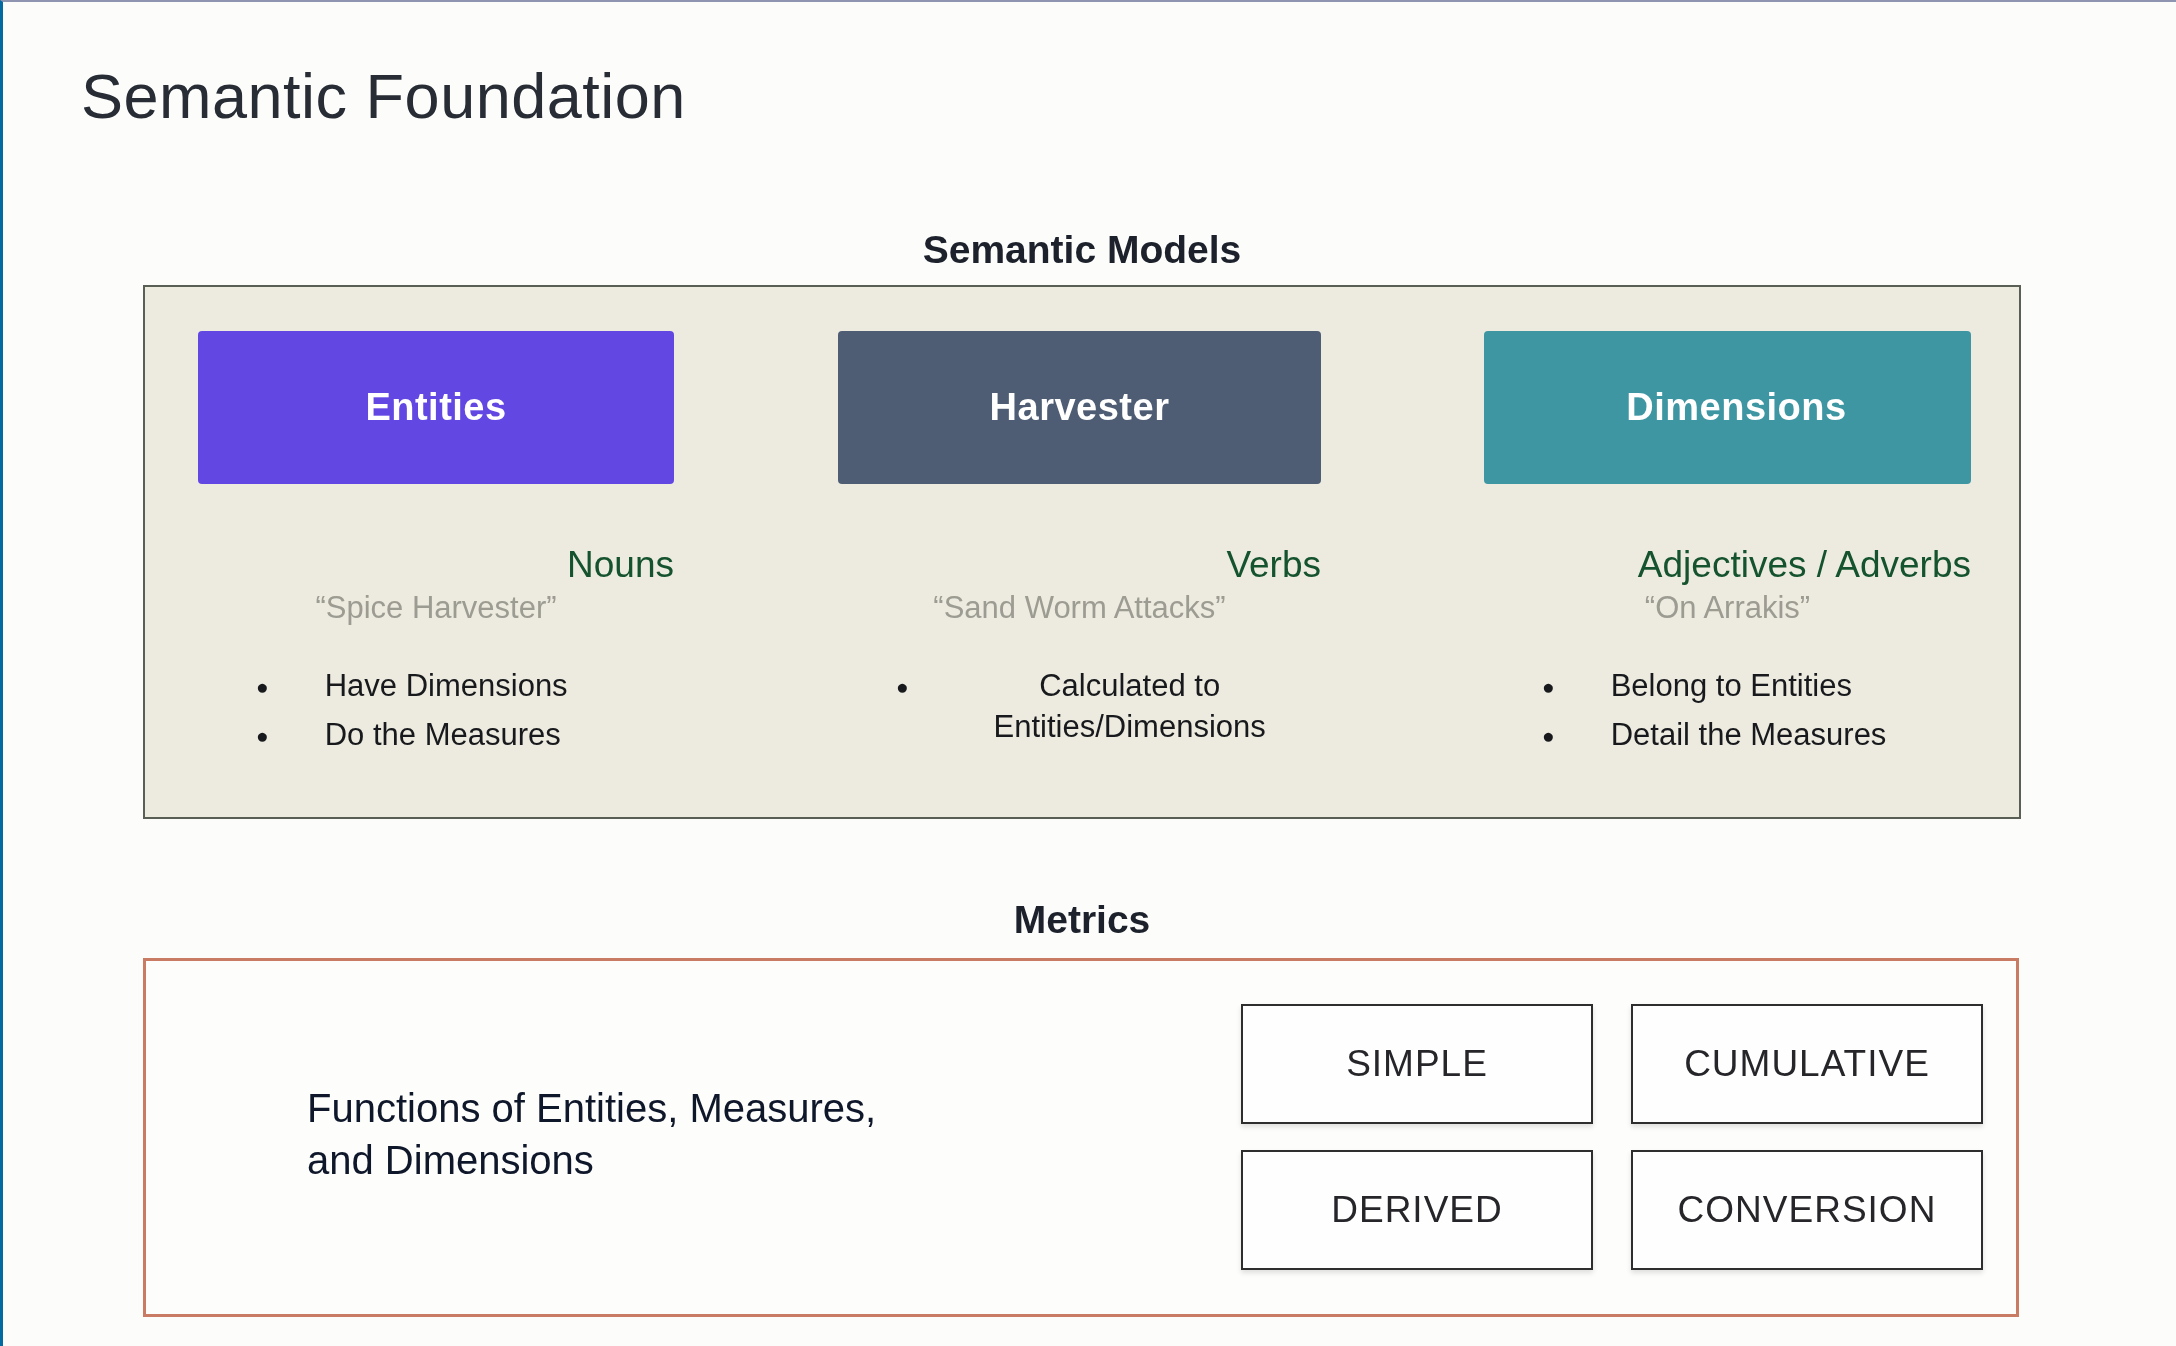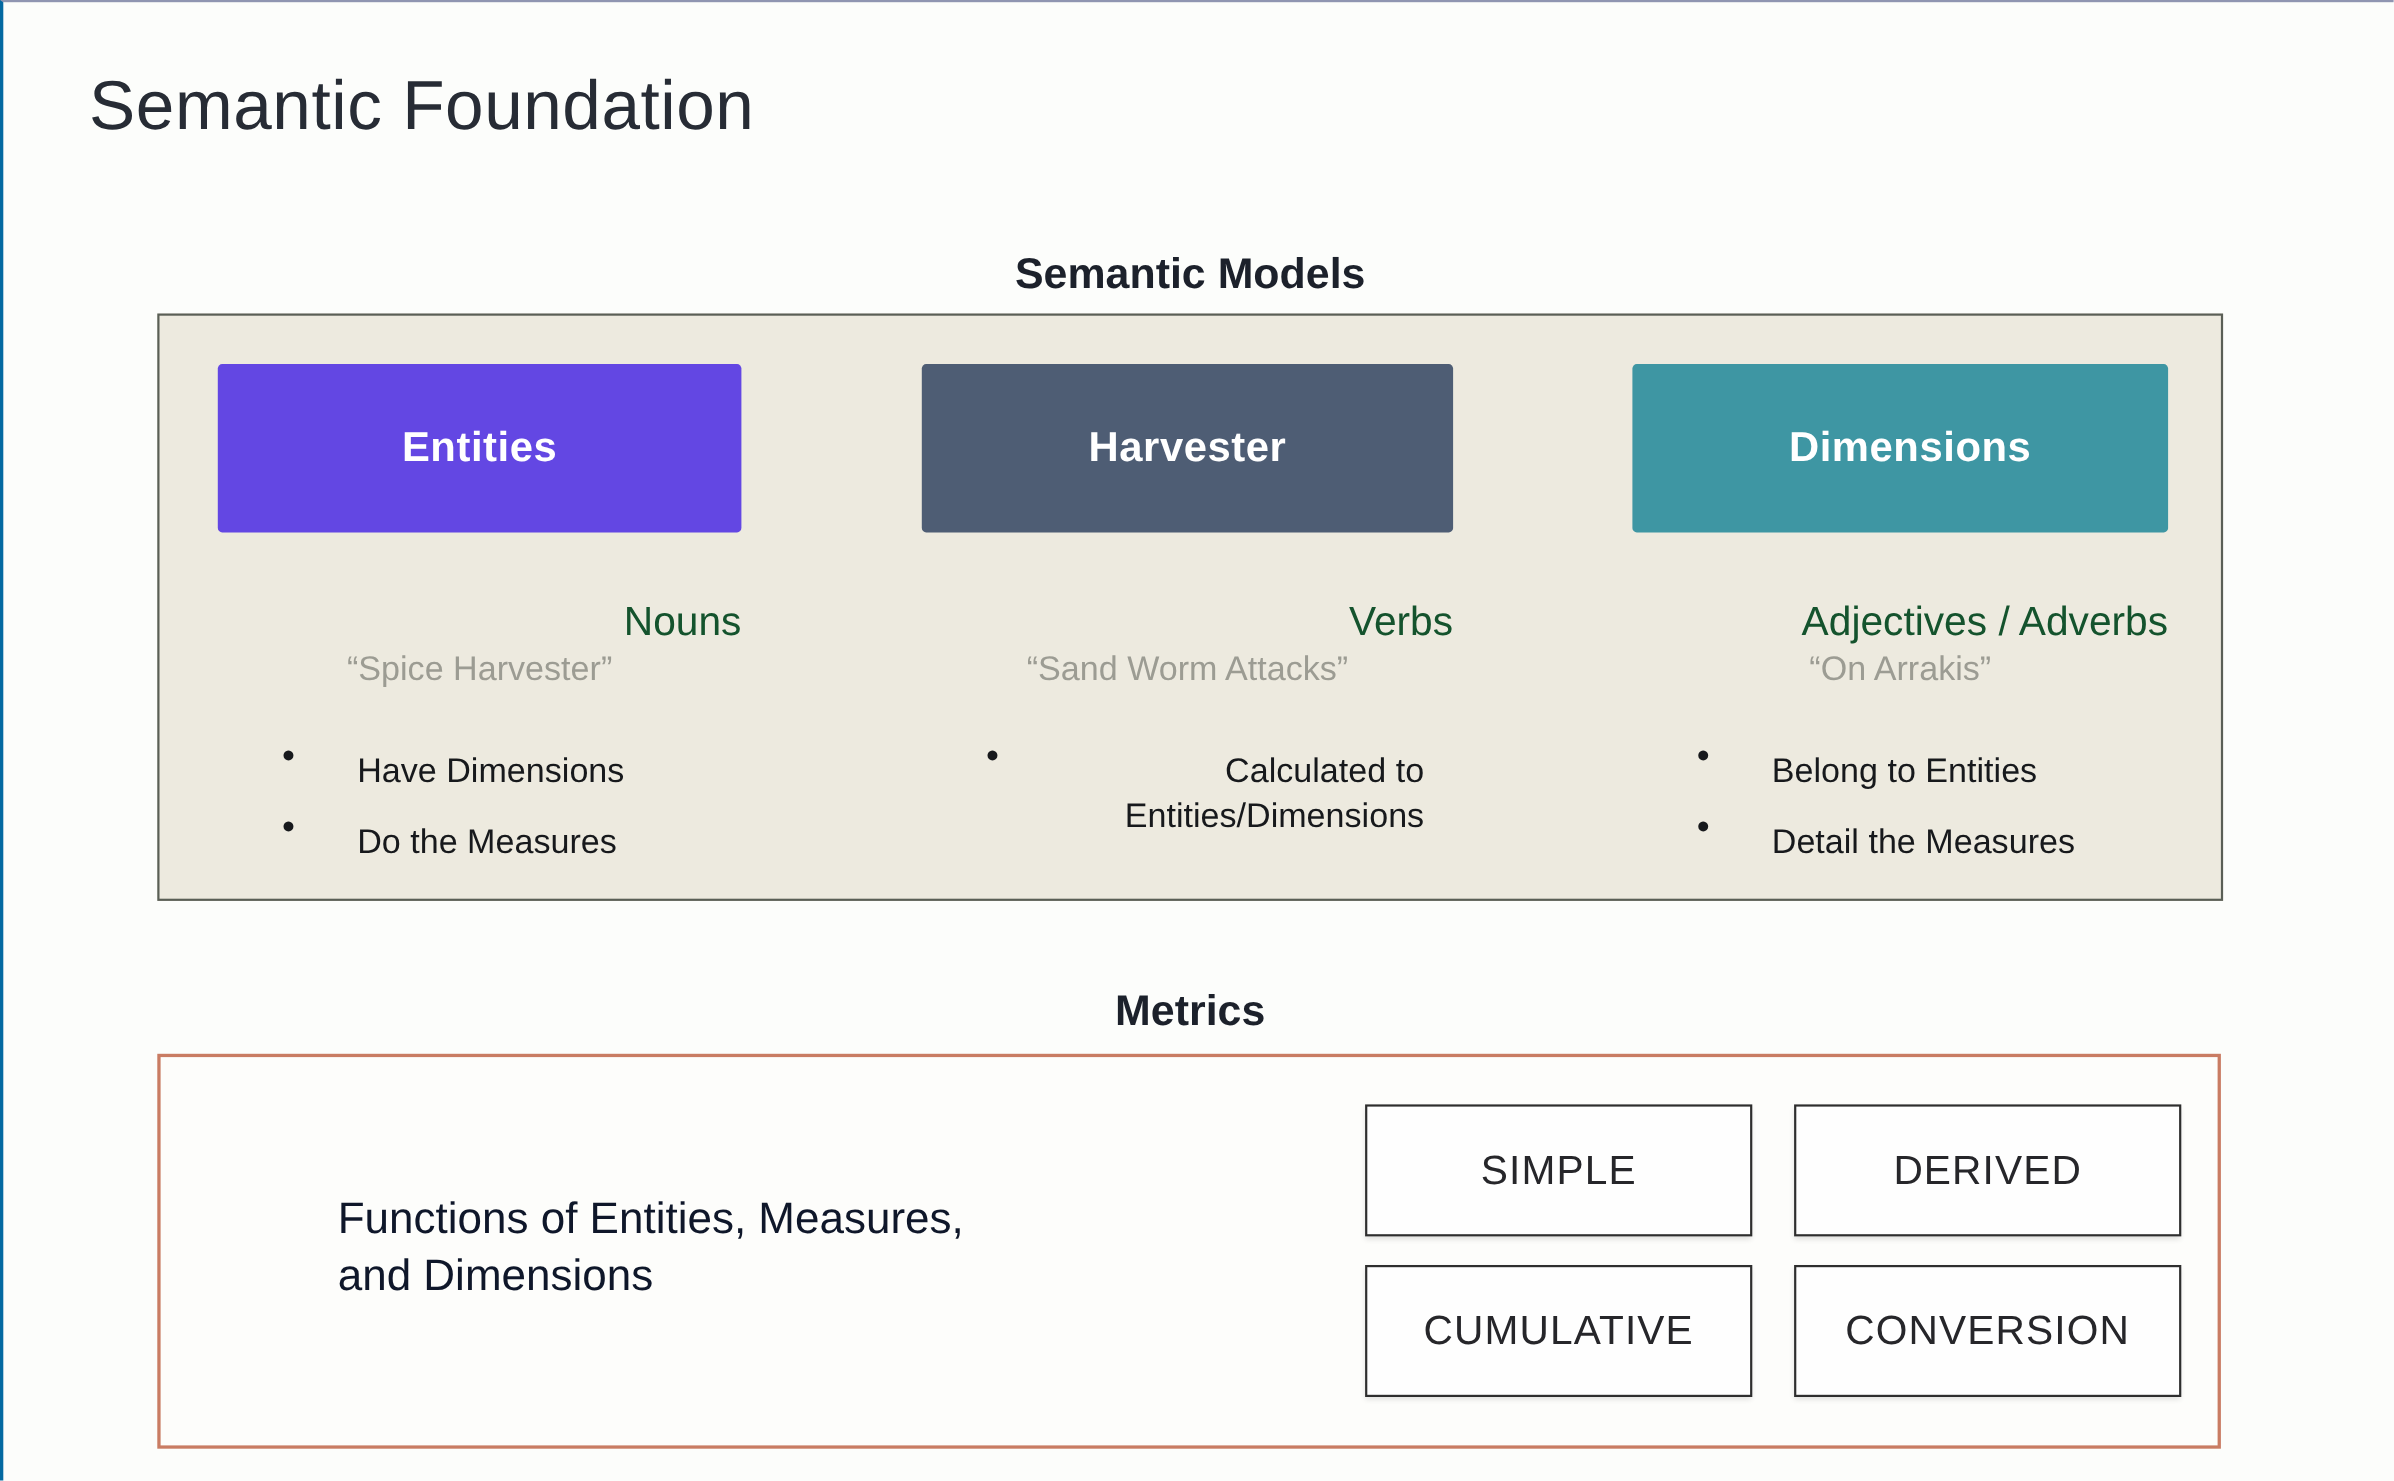--- a/index.html
+++ b/index.html
@@ -46,21 +46,21 @@
     margin-top:4px;text-align:center;
     font-size:31px;color:#9c9c93;
   }
   .bullets{
     margin-top:40px;padding-left:58px;
     display:flex;flex-direction:column;row-gap:8px;
     font-size:31px;color:#17191c;line-height:1.32;
   }
   .bullet-row{display:flex;align-items:flex-start;column-gap:56px;}
   .bullet-dot{font-size:21px;line-height:1;margin-top:10px;color:#17191c;}
-  .bullet-text{text-align:right;margin-top:15px;}
+  .bullet-text{text-align:center;}
   .col-1 .bullet-text{max-width:330px;}
   .metrics-box{
     position:absolute;left:140px;top:956px;width:1876px;height:359px;
     border:3px solid #c97c63;background:#fdfdfb;box-sizing:border-box;
   }
   .metrics-desc{
     position:absolute;left:304px;top:1080px;
     font-size:40px;font-weight:400;color:#0f172a;line-height:1.3;
     white-space:pre-line;
   }
@@ -134,18 +134,18 @@
 
   <div class="section-heading metrics-heading">Metrics</div>
 
   <div class="metrics-box" style="border-color: rgb(201, 124, 99);"></div>
 
   <div class="metrics-desc">Functions of Entities, Measures,
 and Dimensions</div>
 
   <div class="metric-grid">
     <div class="metric-cell">SIMPLE</div>
+    <div class="metric-cell">CUMULATIVE</div>
     <div class="metric-cell">DERIVED</div>
-    <div class="metric-cell">CUMULATIVE</div>
     <div class="metric-cell">CONVERSION</div>
   </div>
 
 </div>
 
 </body></html>

